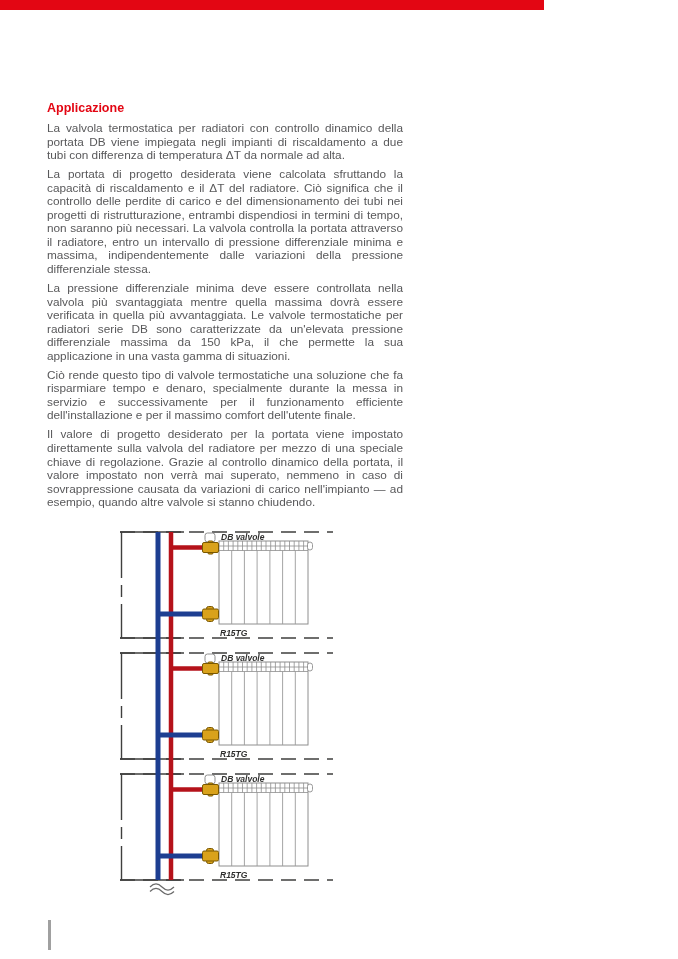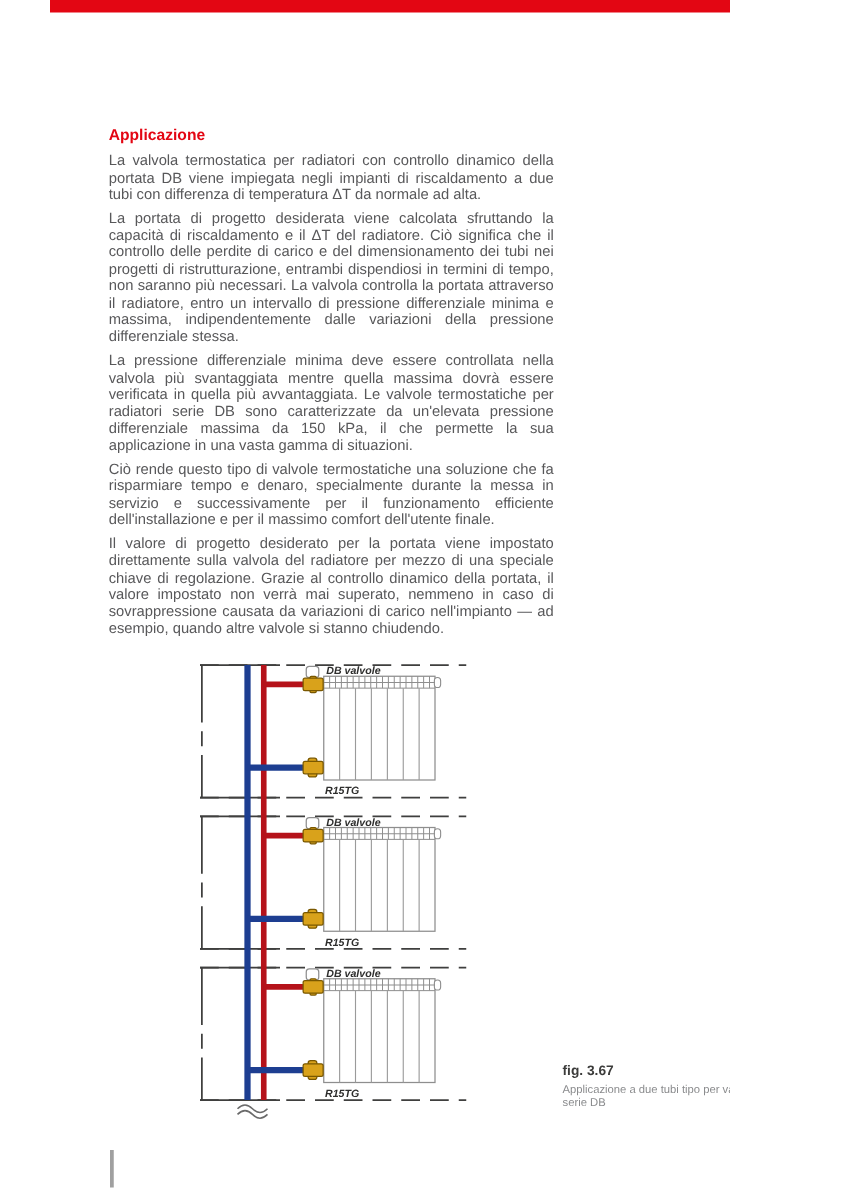--- a/index.html
+++ b/index.html
@@ -1,18 +1,18 @@
 <!DOCTYPE html>
 <html style="--accent-color: #e30613; --body-text-color: #58585a; --supply-pipe-color: #b5121a; --return-pipe-color: #1d3e91; --valve-brass-color: #d9a21b; --line-color: #3f3f3e;"><head>
 <meta charset="utf-8">
 <style>
   html, body { margin:0; padding:0; background:#ffffff; }
   .page {
     position:relative; width:544px; height:959px; background:#ffffff;
-    font-family:"Liberation Sans", sans-serif; overflow:hidden;margin-left:40px;
+    font-family:"Liberation Sans", sans-serif; overflow:hidden;
   }
   .topbar {
     position:absolute; left:0; top:0; width:678px; height:10px;
     background:var(--accent-color,#e30613);
   }
   .content {
     position:absolute; left:47px; top:101px; width:356px;
   }
   .content h2 {
     margin:0 0 7px 0; font-size:12.5px; font-weight:bold;
@@ -108,20 +108,16 @@
 
       <text class="dlabel" x="221" y="540.5">DB valvole</text>
       <text class="dlabel" x="221" y="661.5">DB valvole</text>
       <text class="dlabel" x="221" y="782.5">DB valvole</text>
       <text class="dlabel" x="220" y="636.5">R15TG</text>
       <text class="dlabel" x="220" y="757.5">R15TG</text>
       <text class="dlabel" x="220" y="878.5">R15TG</text>
     </svg>
   </figure>
 
-  <div class="fig-caption">
-    <div class="fig-label">fig. 3.67</div>
-    <div class="fig-text">Applicazione a due tubi tipo per valvola radiatore serie DB</div>
-  </div>
 
   <div class="footer-bar"></div>
 
 </div>
 
 </body></html>

